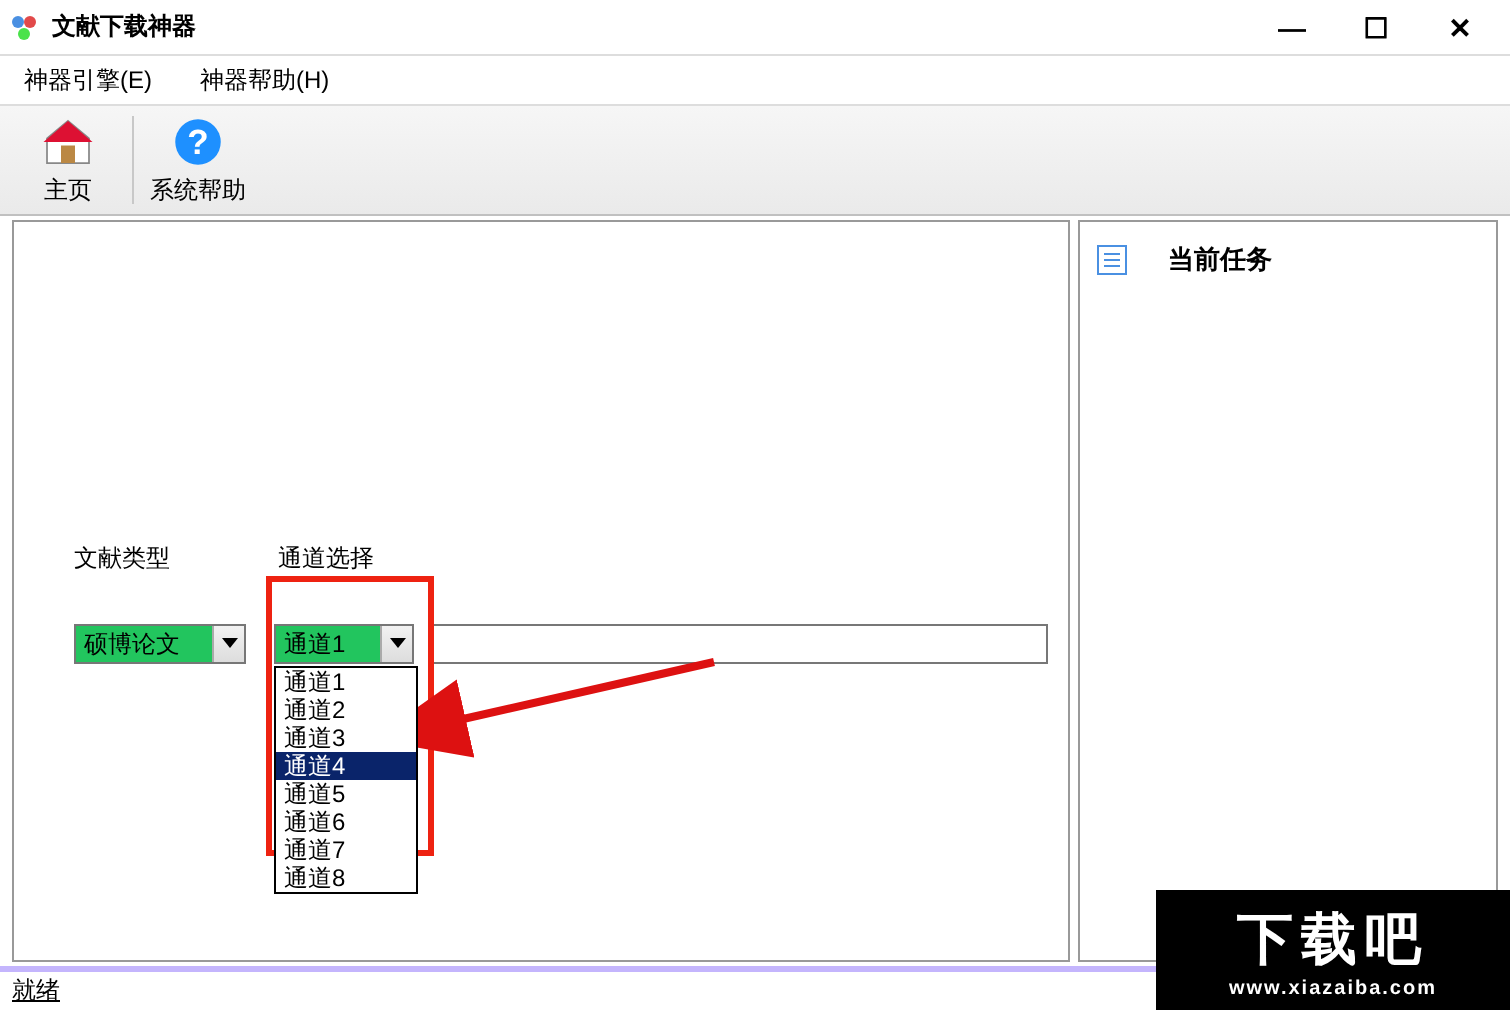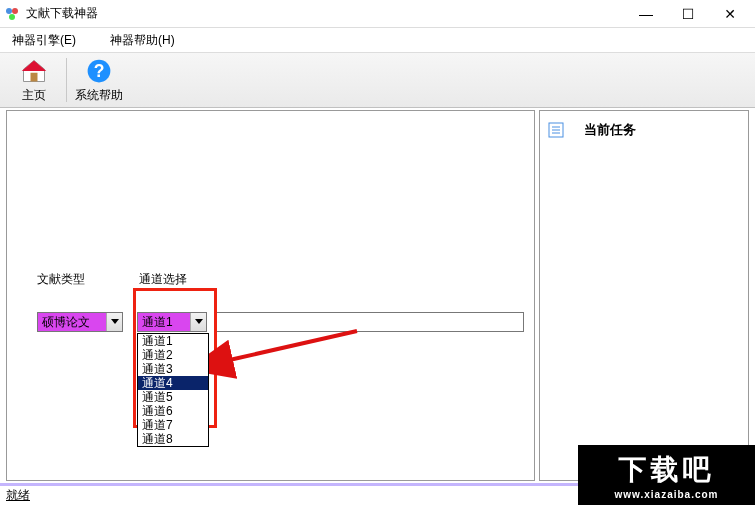--- a/index.html
+++ b/index.html
@@ -1,41 +1,41 @@
 <!DOCTYPE html>
 <html><head>
 <meta charset="utf-8">
 <style>
 * { box-sizing: border-box; margin: 0; padding: 0; }
 body { font-family: "Microsoft YaHei", SimSun, Arial, sans-serif; font-size: 12px; background: #fff; width: 755px; height: 505px; overflow: hidden; position: relative; }
 
-.titlebar { height: 28px; background: #fff; display: flex; align-items: center; padding: 0 4px; border-bottom: 1px solid #ddd; }
+.titlebar { height: 28px; background: #fff; display: flex; align-items: center; padding: 0 4px; border-bottom: 1px solid #ddd; font-weight: bold; }
 .titlebar .app-icon { width: 16px; height: 16px; margin-right: 6px; }
 .titlebar .title { flex: 1; font-size: 12px; color: #000; }
 .titlebar .win-btn { width: 42px; height: 26px; display: flex; align-items: center; justify-content: center; font-size: 14px; font-family: Arial; cursor: pointer; }
 
-.menubar { height: 24px; display: flex; align-items: center; padding: 0 8px; gap: 26px; background: #fff; }
+.menubar { height: 24px; display: flex; align-items: center; padding: 0 8px; gap: 16px; background: #fff; }
 .menubar .menu-item { cursor: pointer; padding: 2px 4px; }
 
 .toolbar { height: 56px; background: linear-gradient(#f6f6f6, #eaeaea); border-top: 1px solid #ddd; border-bottom: 1px solid #c0c0c0; display: flex; align-items: center; padding: 0 6px; }
 .tool-btn { display: flex; flex-direction: column; align-items: center; justify-content: center; width: 56px; height: 52px; cursor: pointer; border: 1px solid transparent; border-radius: 3px; }
 .tool-icon { width: 28px; height: 28px; display: flex; align-items: center; justify-content: center; }
 .tool-label { font-size: 12px; margin-top: 2px; }
 .tool-sep { width: 1px; height: 44px; background: #c8c8c8; margin: 0 4px; }
 
 .content { display: flex; height: calc(100% - 28px - 24px - 56px - 22px); }
 .left-panel { flex: 1; border: 1px solid #999; margin: 2px 2px 2px 6px; position: relative; background: #fff; }
 .right-panel { width: 210px; border: 1px solid #999; margin: 2px 6px 2px 2px; background: #fff; padding: 8px; }
 
 .form-area { position: absolute; top: 160px; left: 30px; right: 10px; }
 .labels-row { display: flex; margin-bottom: 24px; }
 .labels-row .lbl1 { width: 96px; }
 .labels-row .lbl2 { margin-left: 6px; }
 .controls-row { display: flex; align-items: flex-start; }
-.select-box { position: relative; height: 20px; border: 1px solid #777; background: #d946ef; display: flex; align-items: center; }
+.select-box { position: relative; height: 20px; border: 1px solid #777; background: #22c55e; display: flex; align-items: center; }
 .select-box .sel-text { flex: 1; padding: 0 4px; font-size: 12px; white-space: nowrap; overflow: hidden; }
 .select-box .sel-arrow { width: 16px; height: 18px; background: linear-gradient(#f2f2f2,#ddd); border-left: 1px solid #aaa; display: flex; align-items: center; justify-content: center; }
 .sel1 { width: 86px; }
 .sel2 { width: 70px; margin-left: 14px; }
 .text-input { flex: 1; height: 20px; border: 1px solid #777; margin-left: 8px; background: #fff; }
 
 .red-box { position: absolute; border: 3px solid #e21; pointer-events: none; }
 
 .dropdown-list { position: absolute; top: 20px; left: -1px; width: 72px; border: 1px solid #000; background: #fff; z-index: 10; }
 .dropdown-list .opt { padding: 0 4px; height: 14px; line-height: 14px; font-size: 12px; cursor: pointer; white-space: nowrap; }

